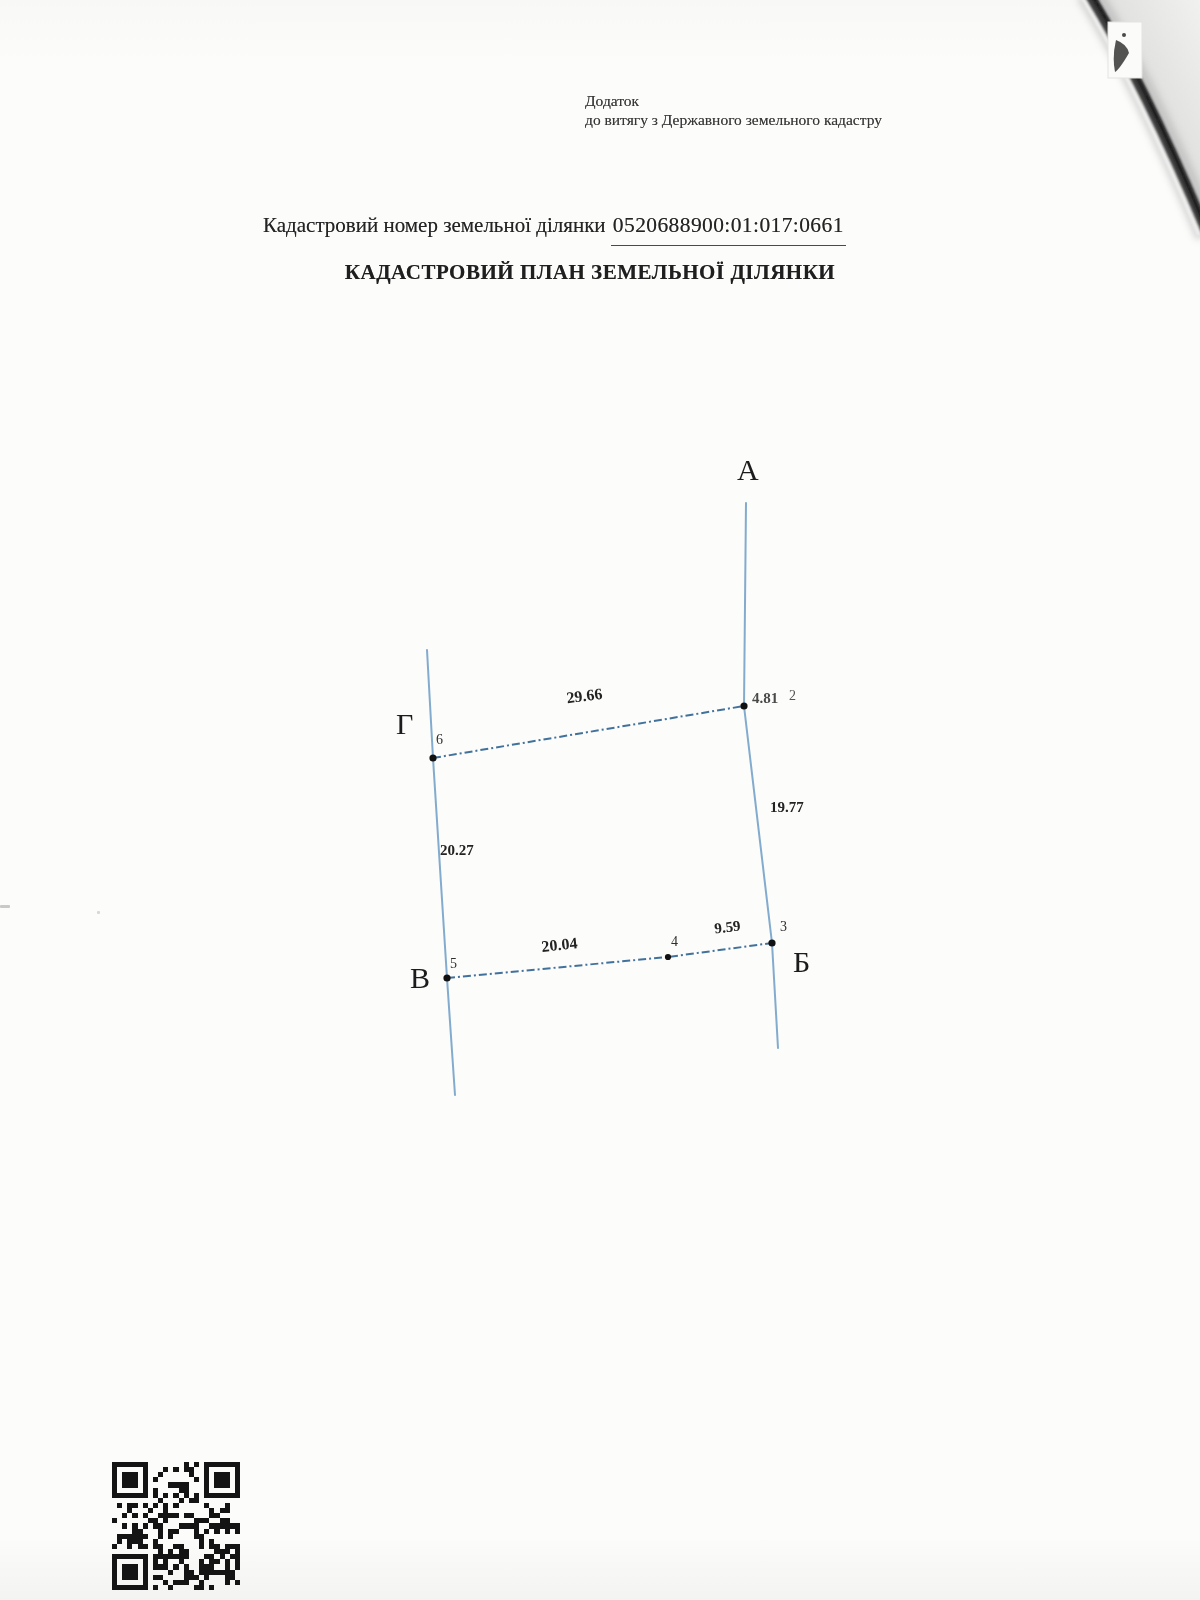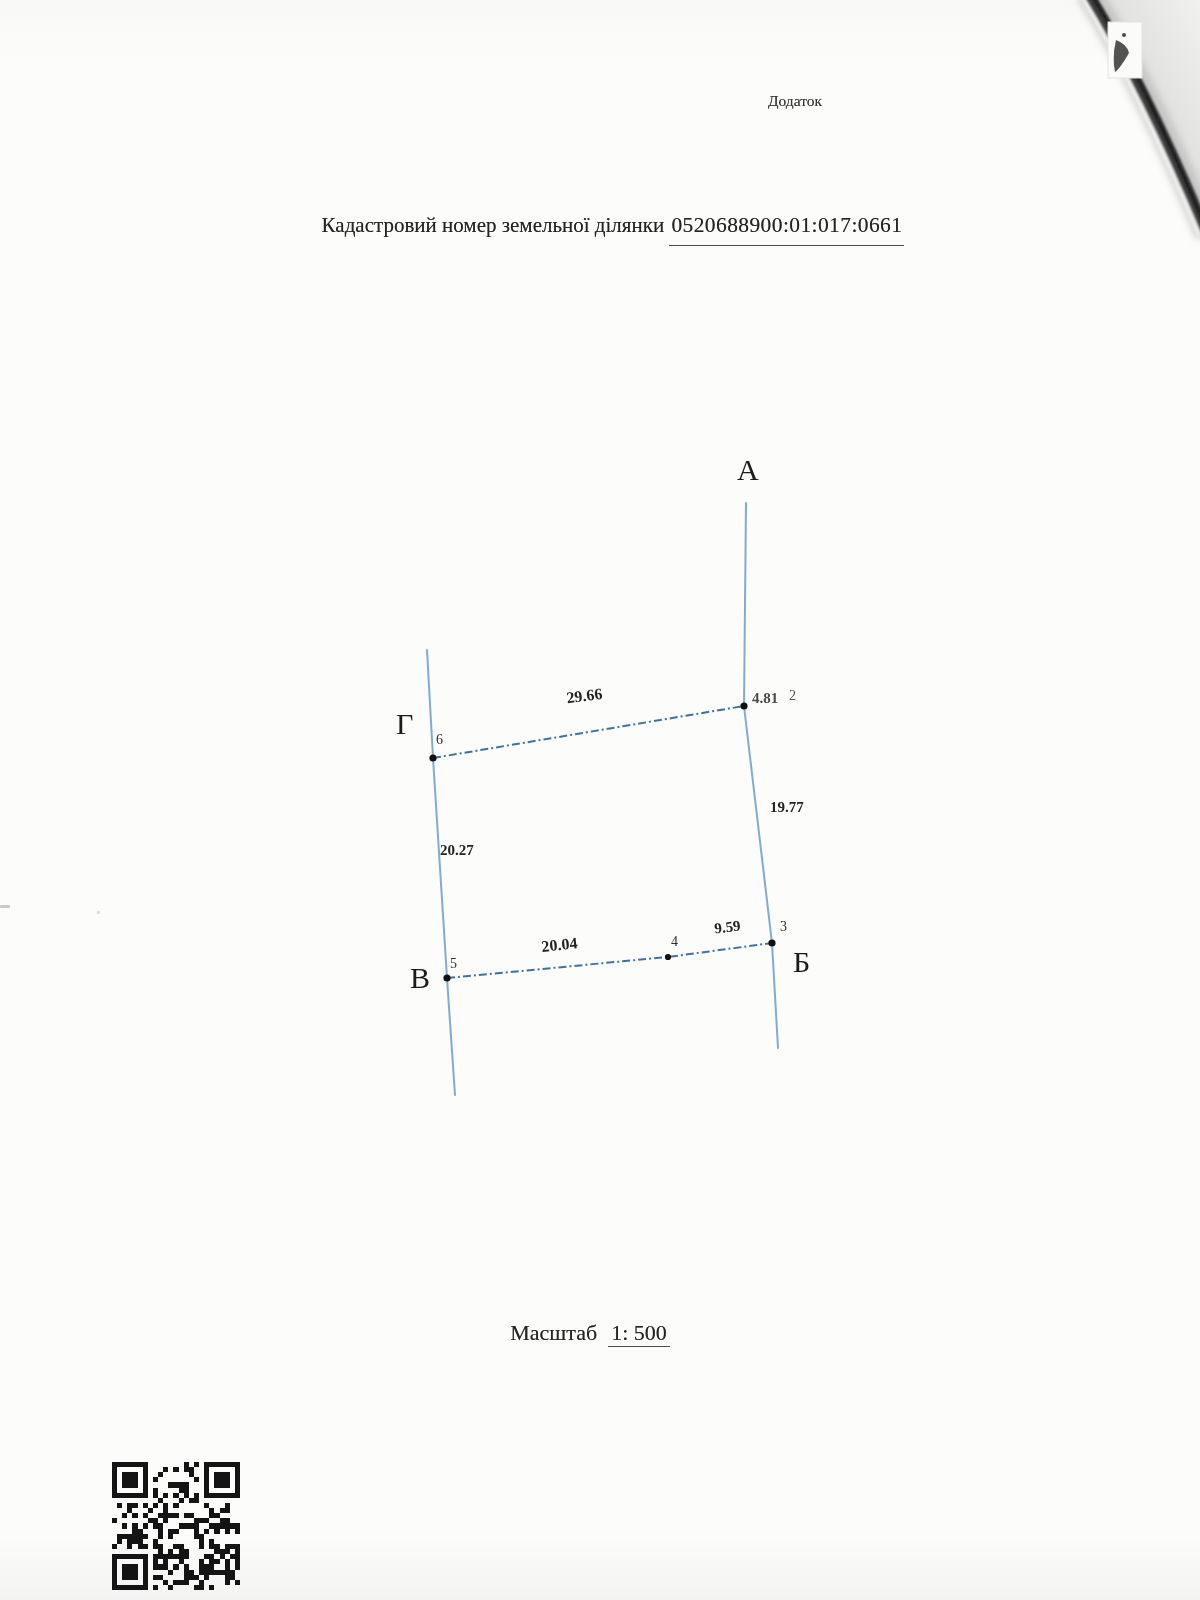--- a/index.html
+++ b/index.html
@@ -4,21 +4,21 @@
 <style>
   html,body{margin:0;padding:0;background:#ffffff;}
   #page{
     position:relative;width:1200px;height:1600px;overflow:hidden;
     background:
       linear-gradient(180deg, rgba(0,0,0,0.015) 0%, rgba(0,0,0,0) 4%, rgba(0,0,0,0) 96%, rgba(0,0,0,0.035) 100%),
       #fcfcfb;
     font-family:"Liberation Serif", serif;
     color:#2a2a2a;
   }
-  .scantext{ text-shadow:0 0 0.5px rgba(40,40,40,0.55);text-align:center; }
+  .scantext{ text-shadow:0 0 0.5px rgba(40,40,40,0.55); }
 
   
   #appendix{
     position:absolute;left:585px;top:92px;width:420px;
     font-size:15.5px;line-height:1.22;color:#383838;
   }
   #appendix div{white-space:nowrap;}
 
   
   #cad-line{
@@ -60,27 +60,29 @@
   
   .edge-mark{position:absolute;background:#c9c9c9;border-radius:1px;}
 </style>
 </head>
 <body>
 
 <div id="page">
 
   <div id="appendix" class="scantext">
     <div>Додаток</div>
+    <div>до витягу з Державного земельного кадастру</div>
   </div>
 
   <div id="cad-line" class="scantext">
     <span>Кадастровий номер земельної ділянки</span>
     <span id="cad-number">0520688900:01:017:0661</span>
   </div>
 
+  <div id="doc-title" class="scantext">КАДАСТРОВИЙ ПЛАН ЗЕМЕЛЬНОЇ ДІЛЯНКИ</div>
 
   <svg id="plan-svg" width="1200" height="1600" viewBox="0 0 1200 1600">
 
     <polyline points="427,650 433,758 447,978 455,1095" fill="none" stroke-width="2" stroke-linecap="round" opacity="0.95" stroke="#7ba6cb"></polyline>
     <polyline points="746,503 744,706 772,943 778,1048" fill="none" stroke-width="2" stroke-linecap="round" opacity="0.95" stroke="#7ba6cb"></polyline>
 
     <line x1="433" y1="758" x2="744" y2="706" stroke-width="2" stroke-dasharray="8 3 2 3" opacity="0.9" stroke="#2e6391"></line>
     <polyline points="447,978 668,957 772,943" fill="none" stroke-width="2" stroke-dasharray="8 3 2 3" opacity="0.9" stroke="#2e6391"></polyline>
 
     <circle cx="744" cy="706" r="3.6" fill="#111111"></circle>
@@ -101,24 +103,20 @@
     <text class="pt-num smudge" x="789" y="700" font-size="11">2</text>
 
     <text class="len" x="585" y="701" text-anchor="middle" transform="rotate(-7 585 701)">29.66</text>
     <text class="len-sm smudge" x="752" y="703">4.81</text>
     <text class="len-sm" x="770" y="812">19.77</text>
     <text class="len-sm" x="440" y="855">20.27</text>
     <text class="len" x="560" y="950" text-anchor="middle" transform="rotate(-6 560 950)">20.04</text>
     <text class="len-sm" x="728" y="932" text-anchor="middle" transform="rotate(-7 728 932)">9.59</text>
   </svg>
 
-  <div id="scale-line" class="scantext">
-    <span>Масштаб</span>
-    <span>&nbsp;</span><span id="scale-value">1: 500</span>
-  </div>
 
   <div id="qr-box">
     <svg id="qr-svg" width="128" height="128" viewBox="0 0 25 25" shape-rendering="crispEdges">
         <rect x="0" y="0" width="1" height="1" fill="#141414"></rect>
         <rect x="1" y="0" width="1" height="1" fill="#141414"></rect>
         <rect x="2" y="0" width="1" height="1" fill="#141414"></rect>
         <rect x="3" y="0" width="1" height="1" fill="#141414"></rect>
         <rect x="4" y="0" width="1" height="1" fill="#141414"></rect>
         <rect x="5" y="0" width="1" height="1" fill="#141414"></rect>
         <rect x="6" y="0" width="1" height="1" fill="#141414"></rect>

